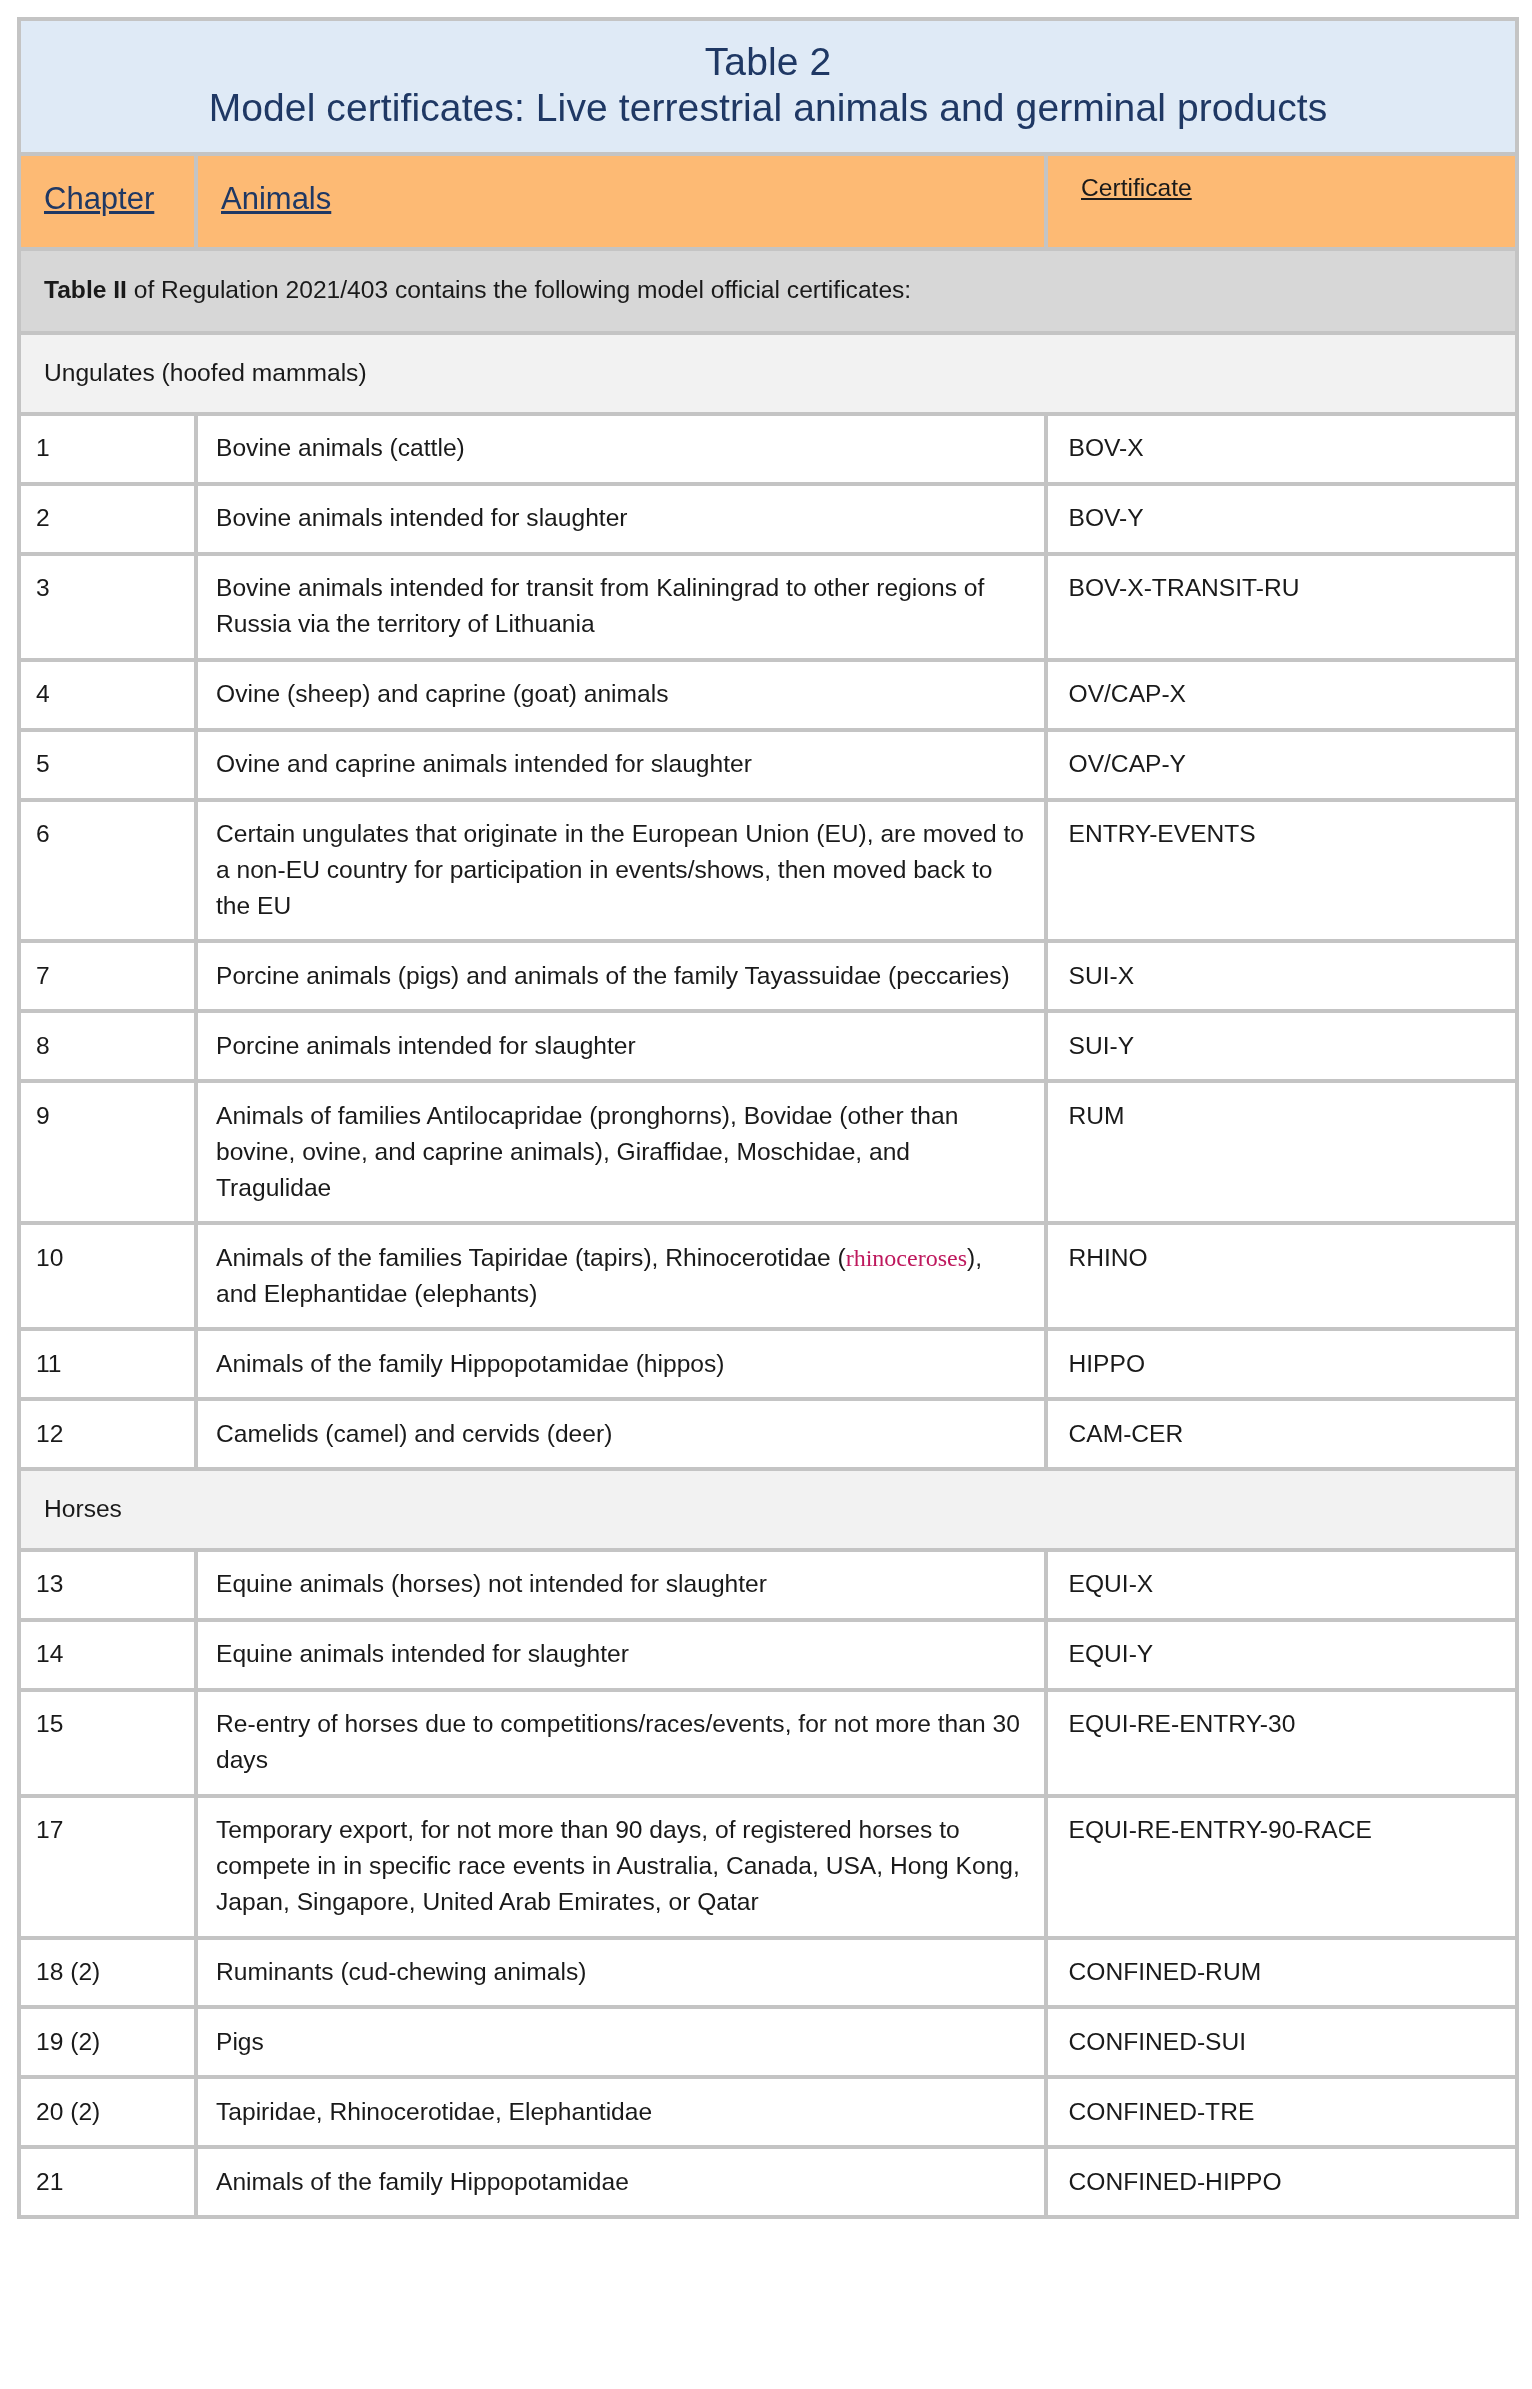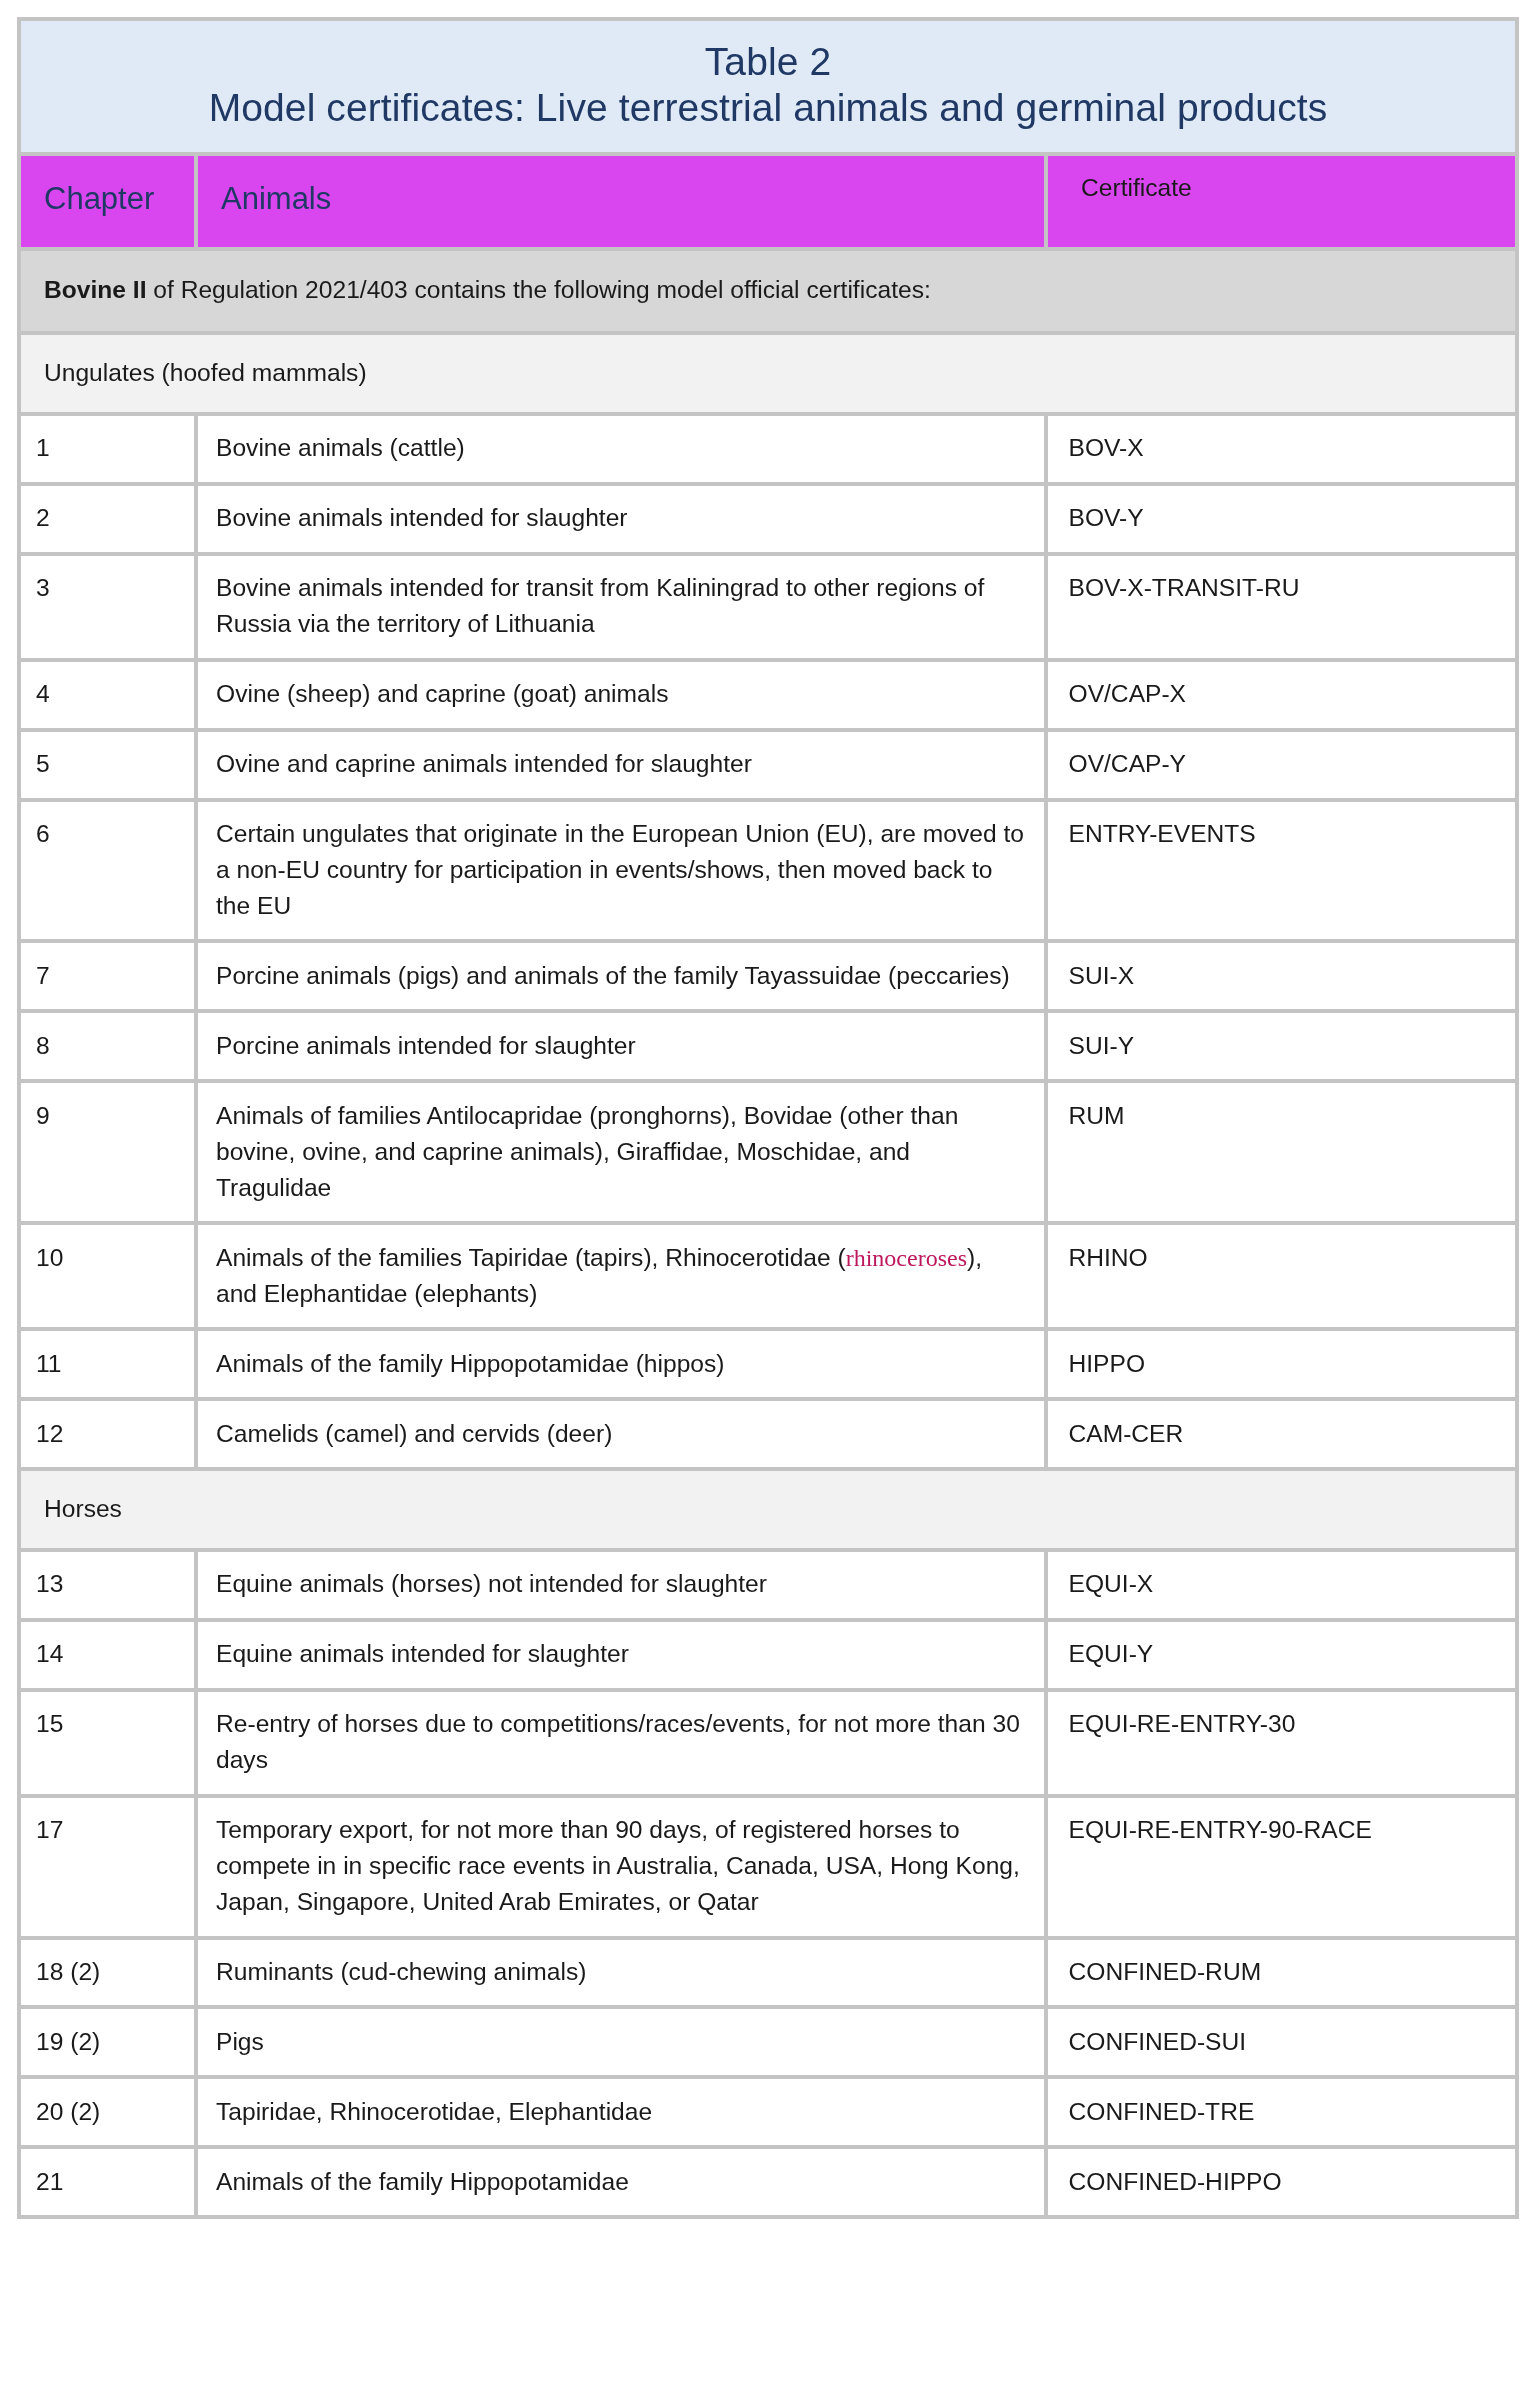--- a/index.html
+++ b/index.html
@@ -62,25 +62,26 @@
   .title-line2 {
     color: #1f3864;
     font-size: 39px;
     line-height: 1.18;
     letter-spacing: 0.1px;
     margin-top: 0;
   }
 
   
   .colhead {
-    background: #d946ef;
+    background: #fdba74;
     color: #1f3864;
     font-size: 31px;
     line-height: 1.2;
     padding: 24.6px 20.5px 30px 23px;
+    text-decoration: underline;
   }
   .colhead.cert { padding-left: 33px; }
 
   
   .note-cell {
     background: #d7d7d7;
     color: #1a1a1a;
     font-size: 24.6px;
     line-height: 1.35;
     padding: 22px 23px 24.6px 23px;
@@ -141,21 +142,21 @@
         </td>
       </tr>
 
       <tr>
         <td class="colhead">Chapter</td>
         <td class="colhead">Animals</td>
         <td class="colhead cert">Certificate</td>
       </tr>
 
       <tr>
-        <td class="note-cell" colspan="3"><b>Bovine II</b><span> of Regulation 2021/403 contains the following model official certificates:</span></td>
+        <td class="note-cell" colspan="3"><b>Table II</b><span> of Regulation 2021/403 contains the following model official certificates:</span></td>
       </tr>
 
       <tr>
           <td class="section-cell" colspan="3">Ungulates (hoofed mammals)</td>
         </tr>
         <tr>
           <td class="chapter">1</td>
           <td class="animals">Bovine animals (cattle)</td>
           <td class="cert">BOV-X</td>
         </tr>

